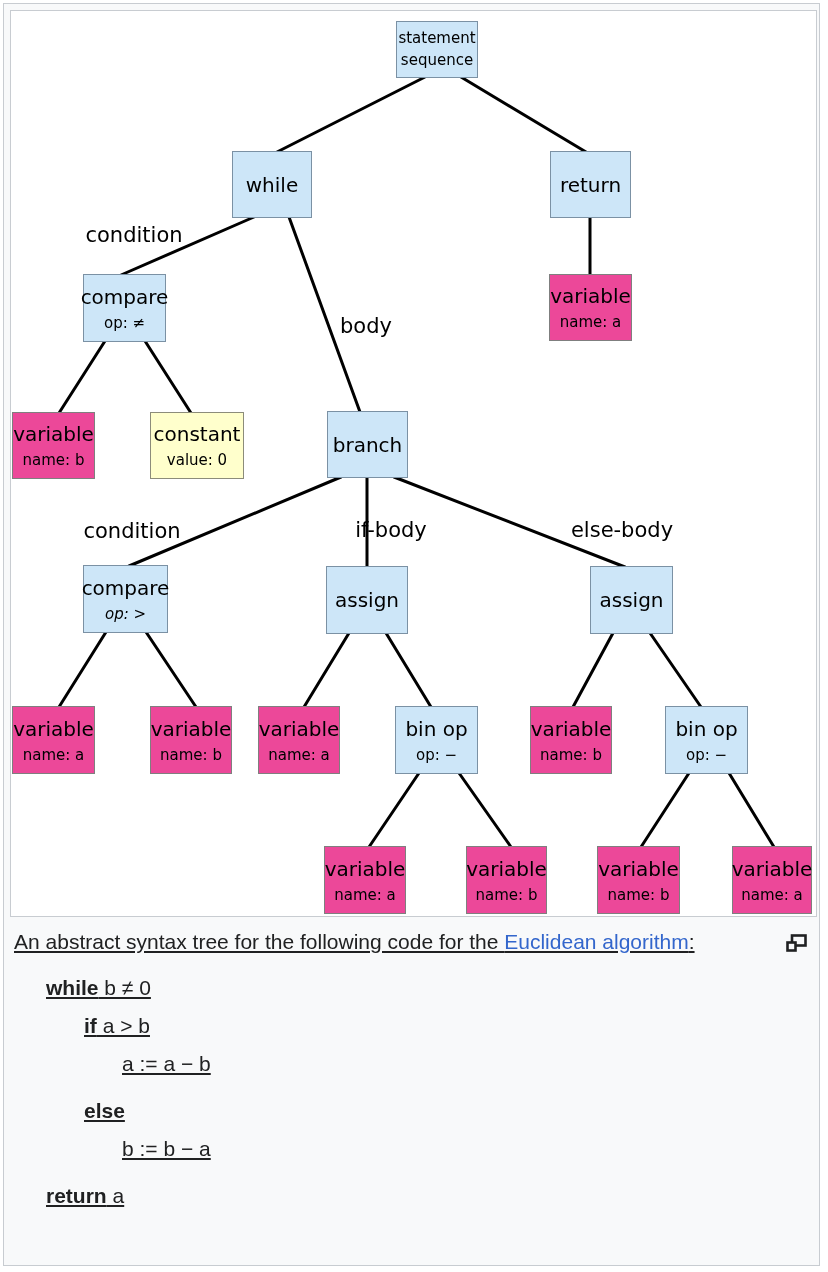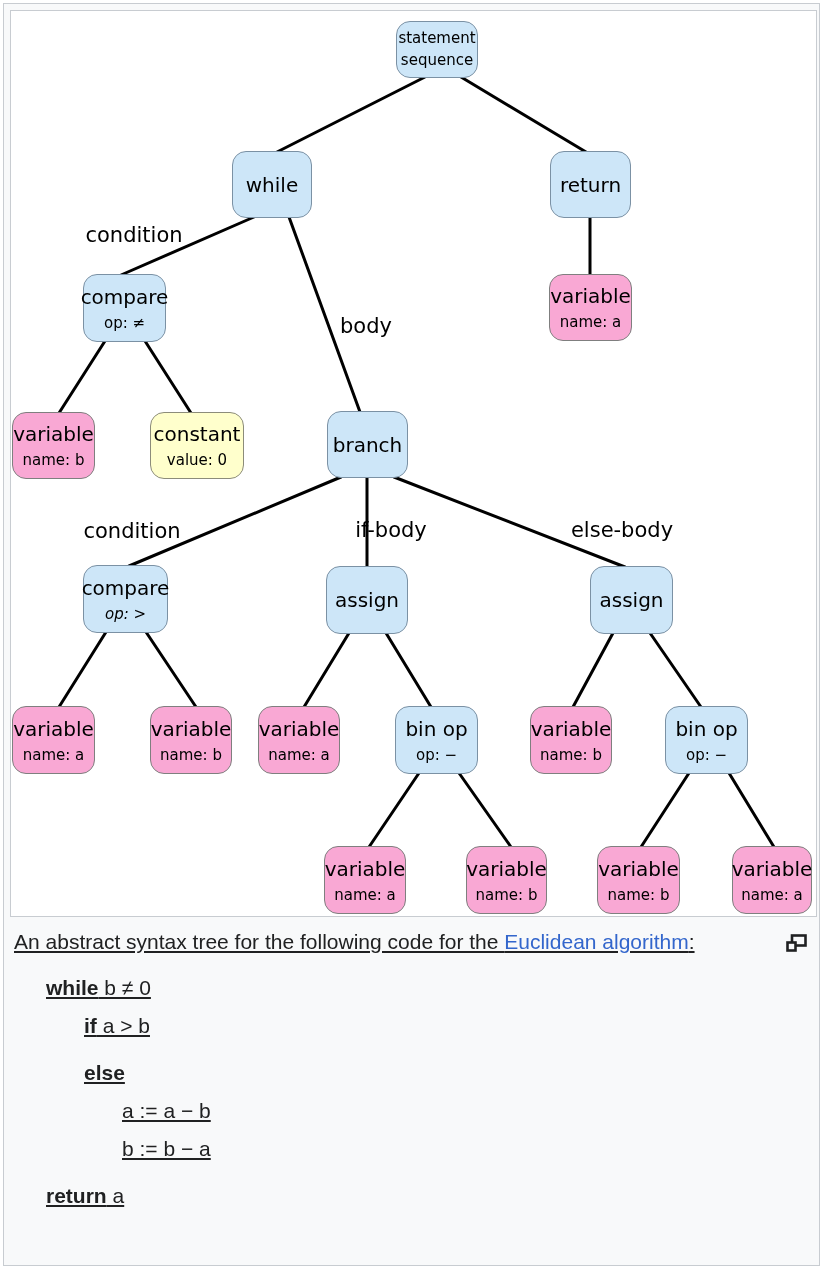--- a/index.html
+++ b/index.html
@@ -20,30 +20,30 @@
     overflow: hidden;
   }
   .tree-layer { position: absolute; left: 0; top: 0; width: 805px; height: 905px; }
   svg.edges { position: absolute; left: 0; top: 0; }
   svg.edges line { stroke: #000000; stroke-width: 3; stroke-linecap: round; }
 
   .node {
     position: absolute;
     display: flex; flex-direction: column; justify-content: center; align-items: center;
     font-family: "DejaVu Sans", sans-serif;
-    font-size: 20px; color: #000000; text-align: center; border-radius: 14px;
+    font-size: 20px; color: #000000; text-align: center;
   }
   .node .nline { line-height: 1.5; white-space: nowrap; }
   .node .nline + .nline { font-size: 15px; }
   .node.small { font-size: 15px; }
   .node.small .nline { line-height: 1.45; }
   .node.small .nline + .nline { font-size: 15px; }
   .node .nline.it { font-style: italic; }
   .node.blue   { background: #cde6f8; border: 1px solid #7b91a4; }
-  .node.green  { background: #f9a8d4; border: 1px solid #7f7f7f; }
+  .node.green  { background: #ec4899; border: 1px solid #7f7f7f; }
   .node.yellow { background: #ffffcc; border: 1px solid #8c8c7a; }
 
   .edge-label {
     position: absolute; transform: translate(-50%, -50%);
     font-family: "DejaVu Sans", sans-serif; font-size: 21px; color: #000000;
     white-space: nowrap;
   }
 
   .caption {
     padding: 6px 4px 0 4px;
@@ -183,20 +183,20 @@
     <span class="magnify">
       <svg width="21" height="19" viewBox="0 0 21 19">
         <rect x="6" y="1.5" width="13.5" height="10" fill="none" stroke="#202122" stroke-width="2.6"></rect>
         <rect x="1.5" y="8.5" width="8" height="8" fill="#f8f9fa" stroke="#202122" stroke-width="2.6"></rect>
       </svg>
     </span>
     <span class="caption-text"><span>An abstract syntax tree for the following code for the </span><a href="#">Euclidean algorithm</a><span>:</span></span>
     <div class="code-block" id="code-block">
         <div class="code-line indent-1"><span class="kw">while</span><span> b ≠ 0</span></div>
         <div class="code-line indent-2"><span class="kw">if</span><span> a &gt; b</span></div>
+        <div class="code-line indent-3"><span>a := a − b</span></div>
         <div class="code-line indent-2 para"><span class="kw">else</span></div>
-        <div class="code-line indent-3"><span>a := a − b</span></div>
         <div class="code-line indent-3"><span>b := b − a</span></div>
         <div class="code-line indent-1 para"><span class="kw">return</span><span> a</span></div>
       </div>
   </div>
 
 </div>
 
 </body></html>

